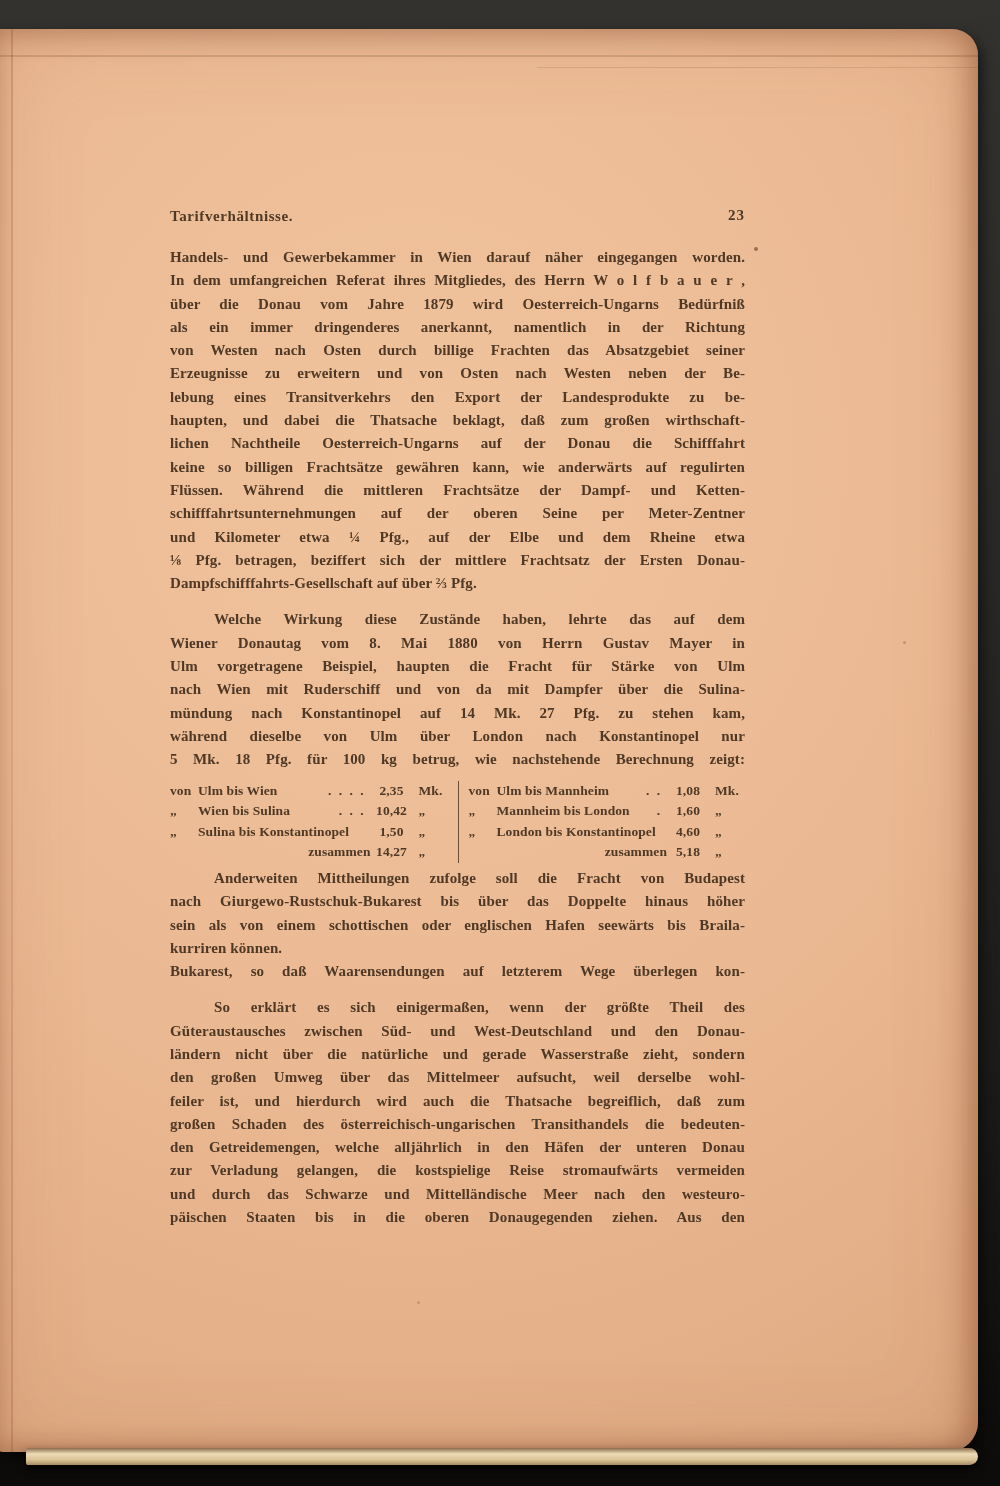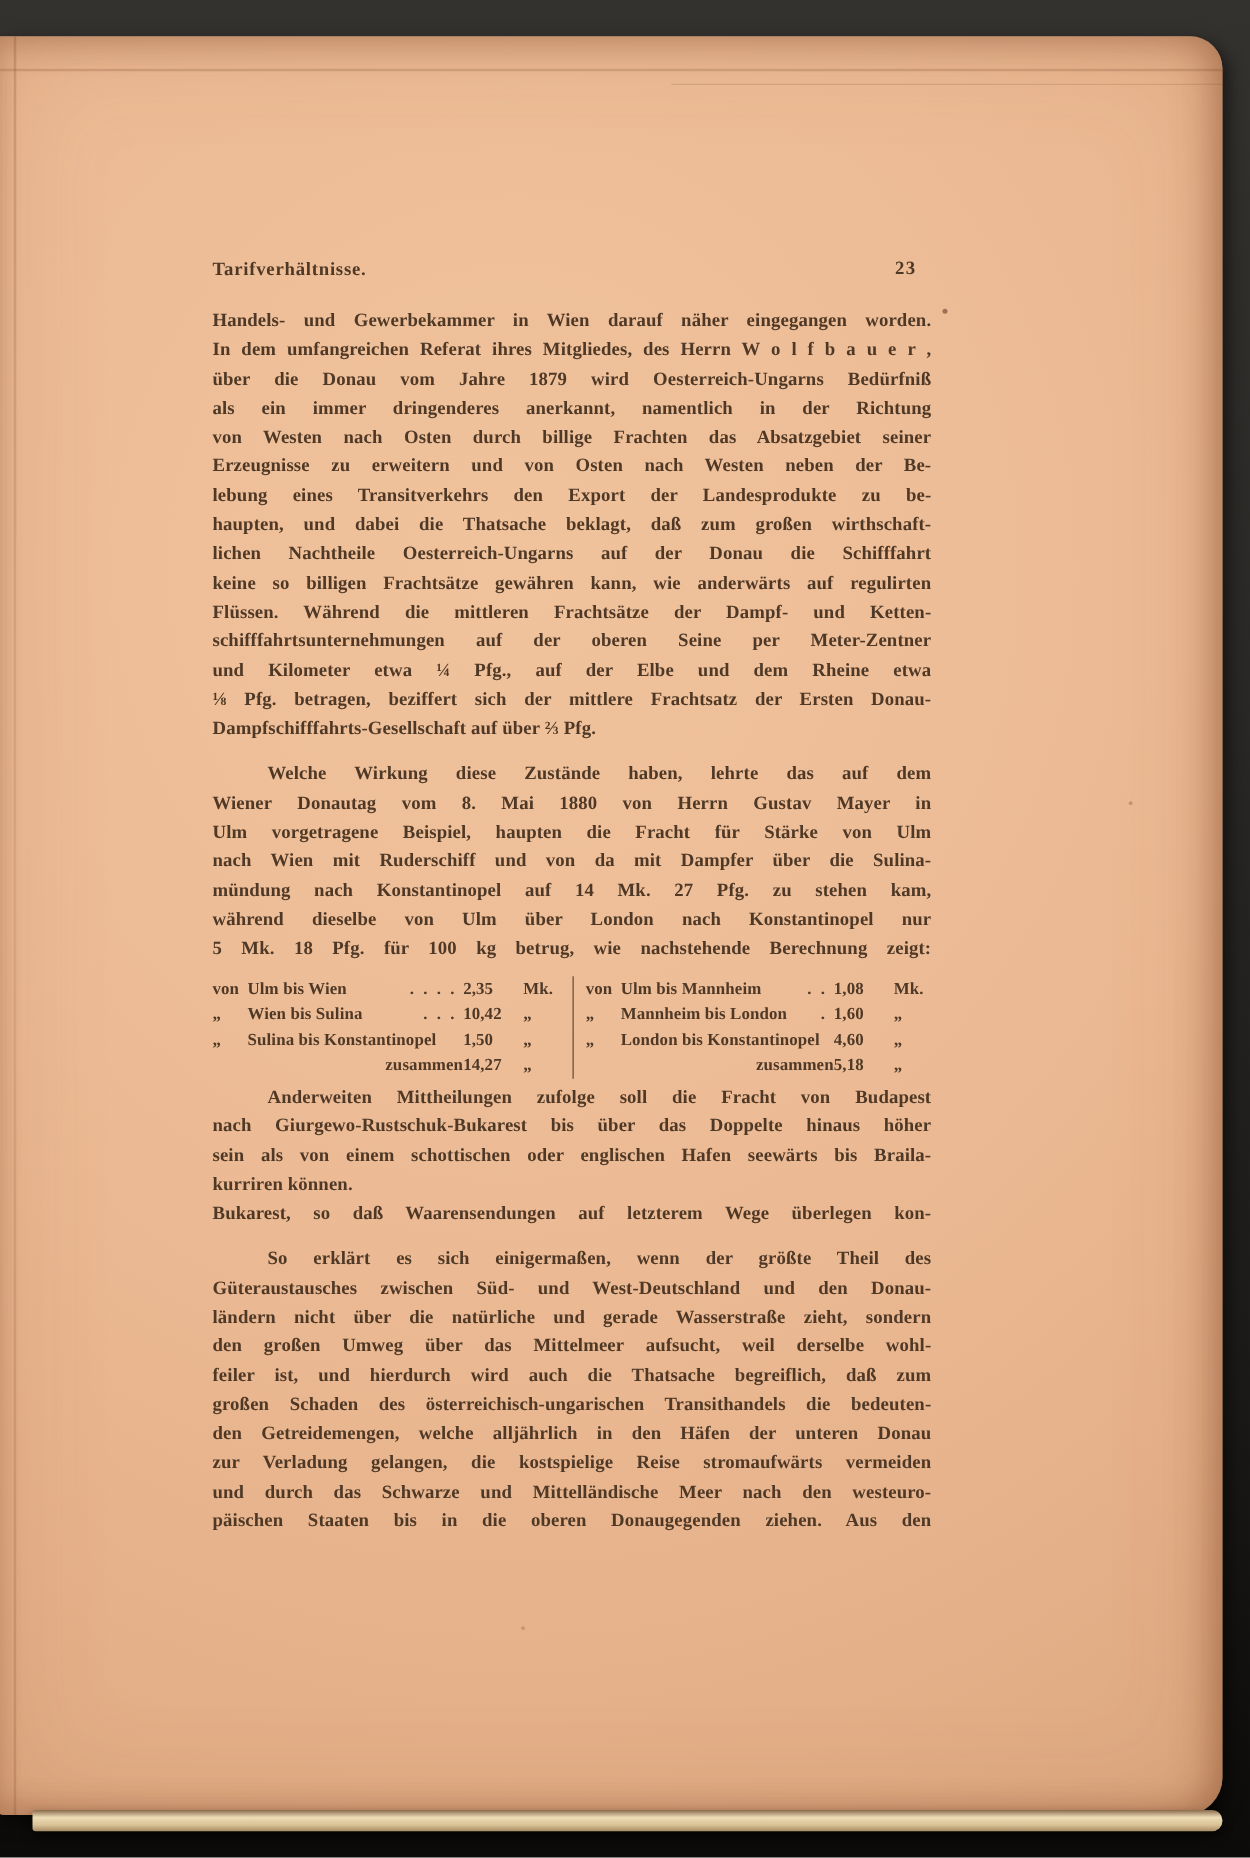--- a/index.html
+++ b/index.html
@@ -48,21 +48,21 @@
   .speck.s2{left:906px;top:612px;width:3px;height:3px;opacity:.5;}
   .speck.s3{left:420px;top:1272px;width:3px;height:3px;opacity:.4;}
 
   
   .ink{color:var(--ink,#4f3926);}
   .header-row{
     position:absolute;left:173px;top:179px;width:575px;height:22px;
     font-size:15px;font-weight:700;letter-spacing:.6px;
   }
   .running-title{position:absolute;left:0;right:0;}
-  .page-number{position:absolute;right:12px;top:-1px;letter-spacing:1px;}
+  .page-number{position:absolute;right:0;top:-1px;letter-spacing:1px;}
 
   .text-block{
     position:absolute;left:173px;top:217px;width:575px;
     font-size:15px;font-weight:700;line-height:23.3px;
     letter-spacing:.1px;
   }
   .paragraph{margin:0;}
   .paragraph + .paragraph{margin-top:13px;}
   .line{
     text-align:justify;text-align-last:justify;
@@ -77,21 +77,21 @@
     display:flex;margin-top:9px;margin-bottom:4px;
     font-size:13.5px;line-height:20.6px;font-weight:700;
   }
   .fr-col{width:50%;box-sizing:border-box;}
   .fr-col.left{padding-right:9px;}
   .fr-col.right{border-left:1.5px solid rgba(82,58,36,.85);padding-left:10px;}
   .trow{display:flex;align-items:baseline;}
   .tpre{width:28px;white-space:pre;}
   .tlabel{white-space:pre;}
   .tdots{flex:1;text-align:right;white-space:pre;overflow:hidden;padding-right:5px;letter-spacing:2px;}
-  .tval{width:42px;text-align:left;white-space:pre;}
+  .tval{width:42px;text-align:center;white-space:pre;}
   .tunit{width:30px;padding-left:6px;white-space:pre;}
   .trow.sum .tsumspacer{flex:1;}
   .trow.sum .tlabel{text-align:center;}
 </style>
 </head>
 <body>
 
 <div class="stage">
   <div class="page">
     <div class="crease-v"></div>

